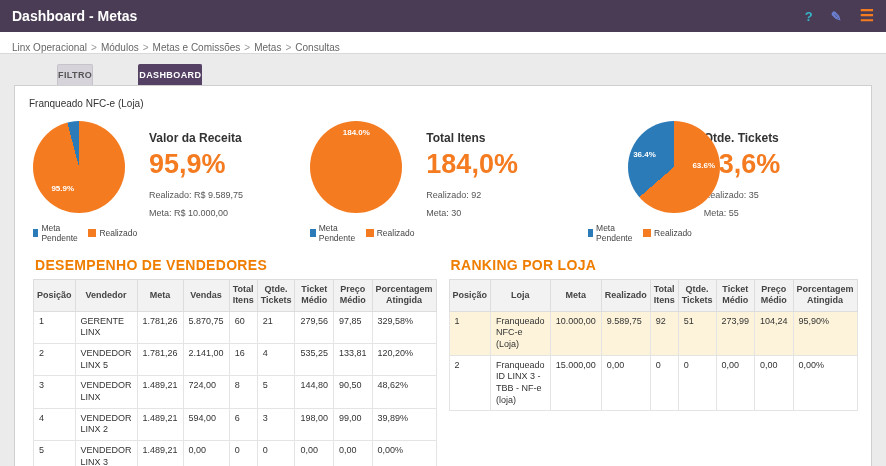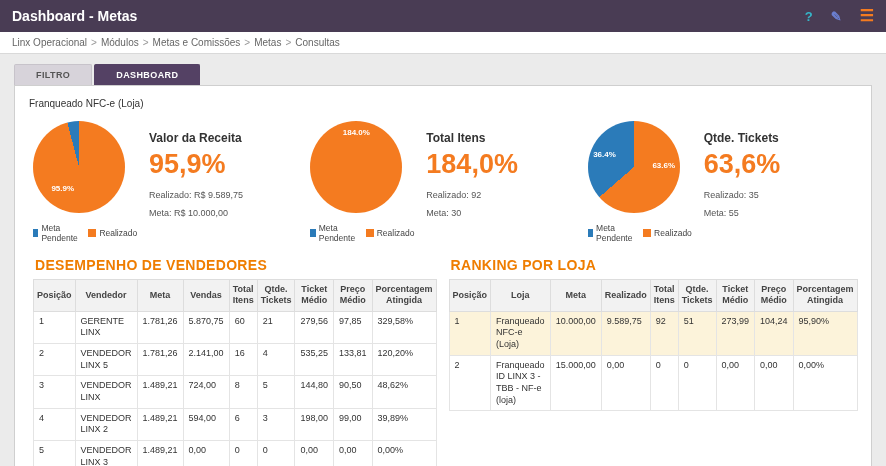--- a/index.html
+++ b/index.html
@@ -17,29 +17,29 @@
     font-family:"Liberation Sans",sans-serif;color:#333;overflow:hidden;
   }
   
   .topbar{height:30px;background:var(--header-purple);display:flex;align-items:center;padding:16px 12px;}
   .topbar .title{color:#fff;font-size:14px;font-weight:bold;flex:1;}
   .topbar .hicon{margin-left:18px;font-size:13px;font-weight:bold;cursor:pointer;line-height:1;}
   .hicon.help{color:#35b6c9;}
   .hicon.edit{color:#6b7fd0;}
   .hicon.menu{color:var(--realizado);font-size:16px;}
   
-  .breadcrumb{height:22px;background:#fff;border-bottom:1px solid #d9d9d9;display:flex;align-items:center;
+  .breadcrumb{height:22px;background:#fff;border-bottom:1px solid #d9d9d9;display:flex;align-items:flex-end;
     padding:0 12px;font-size:10px;color:#666;}
   .breadcrumb .crumb{cursor:pointer;}
   .breadcrumb .sep{margin:0 4px;color:#999;}
   
   .page{padding:10px 14px 0 14px;}
   .tabs{display:flex;}
-  .tab{font-size:9px;font-weight:bold;letter-spacing:.4px;padding:5px 21px;cursor:pointer;
-    background:#d7d3da;color:#555;margin-right:2px;border:1px solid #c7c3ca;border-bottom:none;border-radius:2px 2px 0 0;}
+  .tab{font-size:9px;font-weight:bold;letter-spacing:.4px;padding:5px 0;cursor:pointer;
+    background:#d7d3da;color:#555;margin-right:2px;border:1px solid #c7c3ca;border-bottom:none;border-radius:2px 2px 0 0;margin-left:43px;}
   .tab.active{background:var(--tab-active);color:#fff;border-color:var(--tab-active);}
   .card{background:#fff;border:1px solid #cfcfcf;padding:10px 12px 8px 12px;min-height:398px;}
   .store-label{font-size:10px;color:#333;margin:2px 0 12px 2px;}
   
   .charts{display:flex;}
   .chart-block{flex:1;display:flex;padding:0 6px;}
   .pie-col{width:104px;display:flex;flex-direction:column;align-items:flex-start;}
   .pie{width:92px;height:92px;border-radius:50%;position:relative;}
   .pie-label{position:absolute;color:#fff;font-size:8px;font-weight:bold;}
   .p0-l0{left:20%;bottom:22%;}
@@ -142,21 +142,21 @@
         <div class="chart-info">
           <div class="chart-title">Total Itens</div>
           <div class="chart-big">184,0%</div>
           <div class="chart-line">Realizado: 92</div>
           <div class="chart-line">Meta: 30</div>
         </div>
       </div>
 
       <div class="chart-block">
         <div class="pie-col">
-          <div class="pie" id="pie2" style="background: conic-gradient(rgb(244, 123, 32) 0deg, rgb(244, 123, 32) 228.96deg, rgb(43, 123, 185) 228.96deg, rgb(43, 123, 185) 360deg);">
+          <div class="pie" id="pie2" style="background: conic-gradient(rgb(244, 123, 32) 0deg, rgb(244, 123, 32) 228.96deg, rgb(43, 123, 185) 228.96deg, rgb(43, 123, 185) 360deg); margin-left: 40px;">
             <span class="pie-label p2-l0">36.4%</span>
             <span class="pie-label p2-l1">63.6%</span>
           </div>
           <div class="legend">
             <span class="legend-item">
                 <span class="sw sw-pendente"></span>
                 <span>Meta Pendente</span>
               </span>
             <span class="legend-item">
                 <span class="sw sw-realizado"></span>

